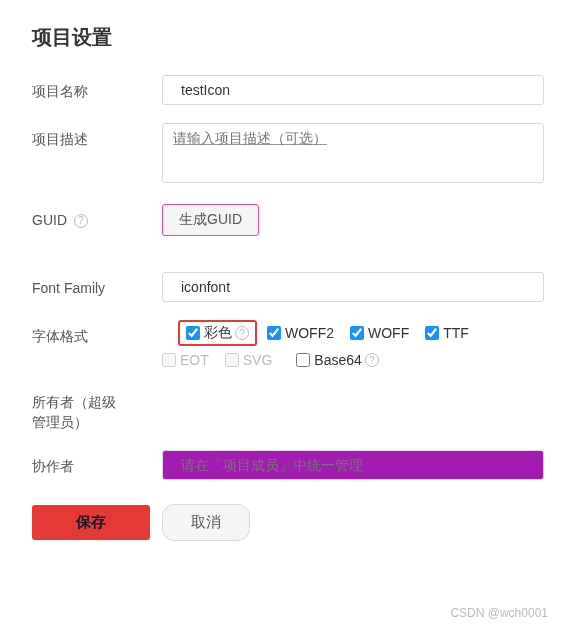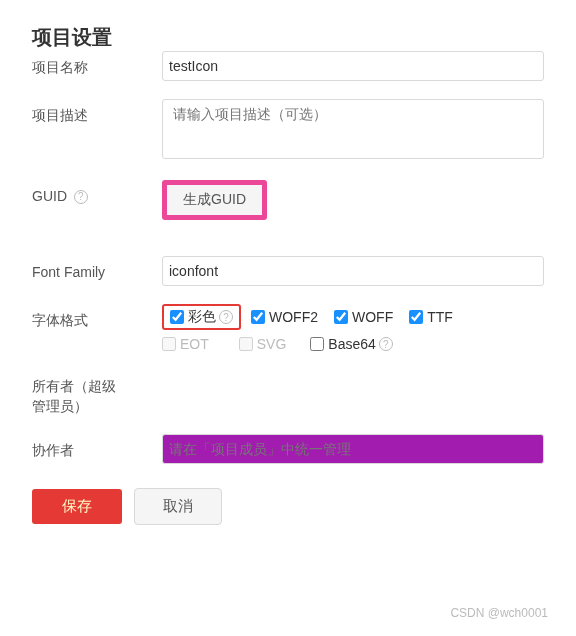--- a/index.html
+++ b/index.html
@@ -9,20 +9,21 @@
       color: #333;
       font-size: 14px;
       padding: 24px 32px 24px 32px;
       width: 576px;
       min-height: 636px;
     }
     .page-title {
       font-size: 20px;
       font-weight: bold;
       color: #333;
+      margin-bottom: 24px;
     }
     .form-row {
       display: flex;
       align-items: flex-start;
       margin-bottom: 18px;
       gap: 20px;
     }
     .form-label {
       width: 110px;
       min-width: 110px;
@@ -32,41 +33,42 @@
       line-height: 1.4;
       flex-shrink: 0;
     }
     .form-content {
       flex: 1;
     }
     .form-input {
       width: 100%;
       border: 1px solid #d9d9d9;
       border-radius: 3px;
-      padding: 6px 6px;
+      padding: 6px 18px;
       font-size: 14px;
       color: #333;
       outline: none;
       background: #fff;
     }
     .form-textarea {
       width: 100%;
       border: 1px solid #d9d9d9;
       border-radius: 3px;
       padding: 6px 10px;
       font-size: 14px;
       color: #999;
       outline: none;
       background: #fff;
       resize: none;
       height: 60px;
+      text-decoration: underline;
     }
     .btn-guid {
       background: #f5f5f5;
-      border: 5px solid #ec4899;
+      border: 1px solid #ec4899;
       border-radius: 3px;
       padding: 6px 16px;
       font-size: 14px;
       cursor: pointer;
       color: #555;
     }
     .checkbox-item {
       display: flex;
       align-items: center;
       margin-right: 16px;
@@ -79,20 +81,21 @@
       accent-color: #1890ff;
       width: 14px;
       height: 14px;
       cursor: pointer;
     }
     .checkbox-item.highlighted {
       border: 2px solid #e53935;
       border-radius: 3px;
       padding: 2px 6px;
       margin-right: 10px;
+      margin-left: 16px;
     }
     .checkbox-item.disabled {
       color: #bbb;
     }
     .checkbox-item.disabled input[type="checkbox"] {
       accent-color: #bbb;
     }
     .info-icon {
       display: inline-flex;
       align-items: center;
@@ -117,33 +120,34 @@
 
     
     .btn-row {
       display: flex;
       align-items: center;
       margin-top: 24px;
       gap: 12px;
     }
     .btn-save {
       background: #e53935;
-      color: #fef9c3;
+      color: #0f172a;
       border: none;
       border-radius: 3px;
-      padding: 8px 30px;
+      padding: 8px 44px;
       font-size: 15px;
       cursor: pointer;
       font-family: inherit;
+      font-weight: bold;
     }
     .btn-cancel {
       background: #f5f5f5;
       color: #555;
       border: 1px solid #d9d9d9;
-      border-radius: 4px;
+      border-radius: 12px;
       padding: 8px 28px;
       font-size: 15px;
       cursor: pointer;
       font-family: inherit;
     }
 
     .watermark {
       position: fixed;
       bottom: 16px;
       right: 28px;
@@ -213,21 +217,21 @@
         <input type="checkbox" checked="" style="">
         <span>TTF</span>
       </label>
     </div>
 
     <div class="checkbox-row">
       <label class="checkbox-item disabled">
         <input type="checkbox" disabled="" style="">
         <span>EOT</span>
       </label>
-      <label class="checkbox-item disabled" style="margin-left:14px;justify-content:space-between;">
+      <label class="checkbox-item disabled" style="margin-left:0;justify-content:space-between;">
         <input type="checkbox" disabled="" style="">
         <span>SVG</span>
       </label>
       <label class="checkbox-item" style="margin-left:8px;">
         <input type="checkbox" style="">
         <span>Base64</span>
         <span class="info-icon">?</span>
       </label>
     </div>
   </div>

